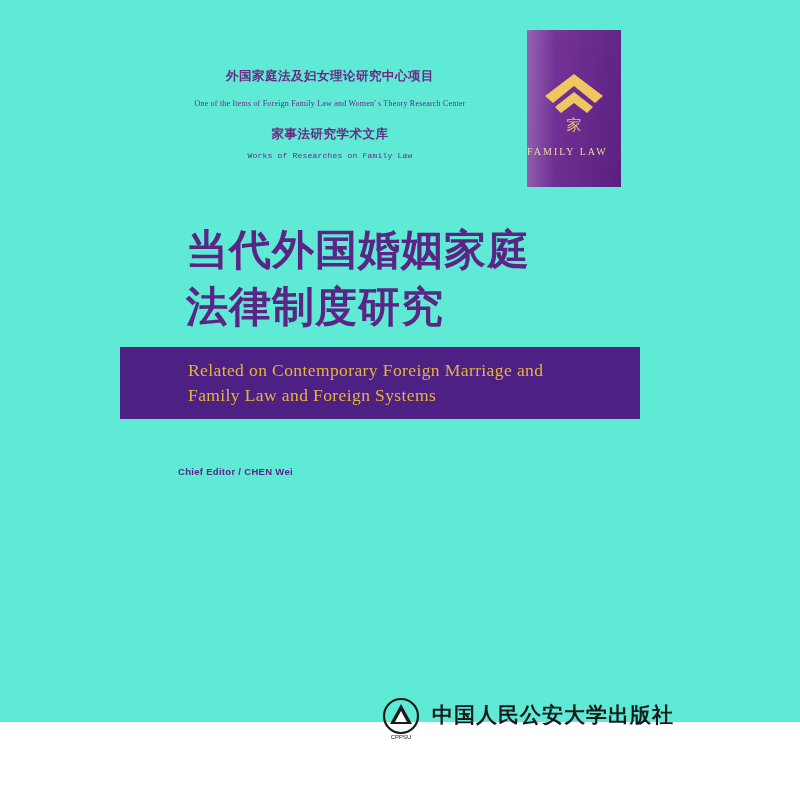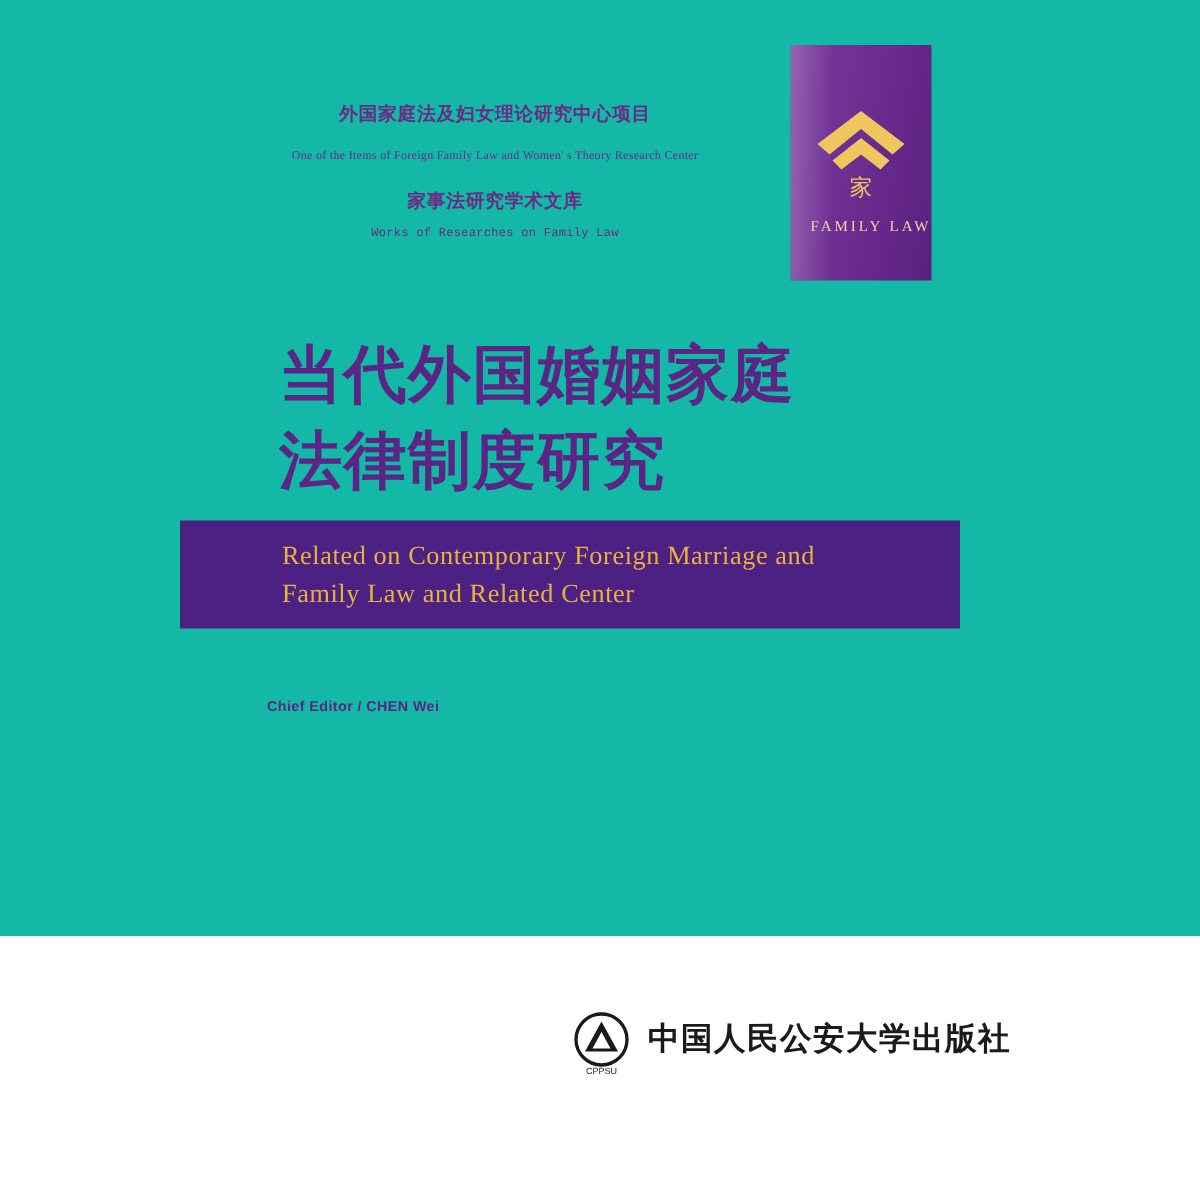--- a/index.html
+++ b/index.html
@@ -13,22 +13,22 @@
     font-family: "Liberation Sans", sans-serif;
     position: relative;
     overflow: hidden;
   }
 
   .cover {
     position: absolute;
     left: 0;
     top: 0;
     width: 800px;
-    height: 624px;
-    background: #14b8a6;
+    height: 722px;
+    background: #5eead4;
   }
 
   
   .series-block {
     position: absolute;
     left: 120px;
     top: 68px;
     width: 420px;
     text-align: center;
     line-height: 1.35;
@@ -84,21 +84,21 @@
     left: 14px;
     top: 42px;
     width: 66px;
     height: 62px;
   }
   .logo-label {
     position: absolute;
     left: 0;
     top: 116px;
     width: 94px;
-    text-align: right;
+    text-align: left;
     font-family: "Liberation Serif", serif;
     font-size: 10px;
     letter-spacing: 2px;
     color: #f0d9a8;
   }
 
   
   .title-cn {
     position: absolute;
     left: 186px;
@@ -155,21 +155,21 @@
     font-size: 9.5px;
     font-weight: bold;
     color: #5b2585;
     letter-spacing: 0.3px;
   }
 
   
   .publisher {
     position: absolute;
     left: 378px;
-    top: 672px;
+    top: 695px;
     width: 280px;
     height: 46px;
   }
   .pub-logo {
     position: absolute;
     left: 0;
     top: 0;
     width: 46px;
     height: 46px;
   }
@@ -208,21 +208,21 @@
   </div>
 
   <div class="title-cn">
     <span class="ln">当代外国婚姻家庭</span>
     <span class="ln">法律制度研究</span>
   </div>
 
   <div class="band">
     <div class="band-inner">
       <span class="ln">Related on Contemporary Foreign Marriage and</span>
-      <span class="ln">Family Law and Related Center</span>
+      <span class="ln">Family Law and Foreign Systems</span>
     </div>
   </div>
 
   <div class="editor-en">Chief Editor / CHEN Wei</div>
 
   <div class="publisher">
     <svg class="pub-logo" viewBox="0 0 46 46">
       <circle cx="23" cy="21" r="17" fill="none" stroke="#1a1a1a" stroke-width="2.2"></circle>
       <path d="M23 9 L34 29 L12 29 Z" fill="#1a1a1a"></path>
       <path d="M23 16 L29 27 L17 27 Z" fill="#ffffff"></path>

